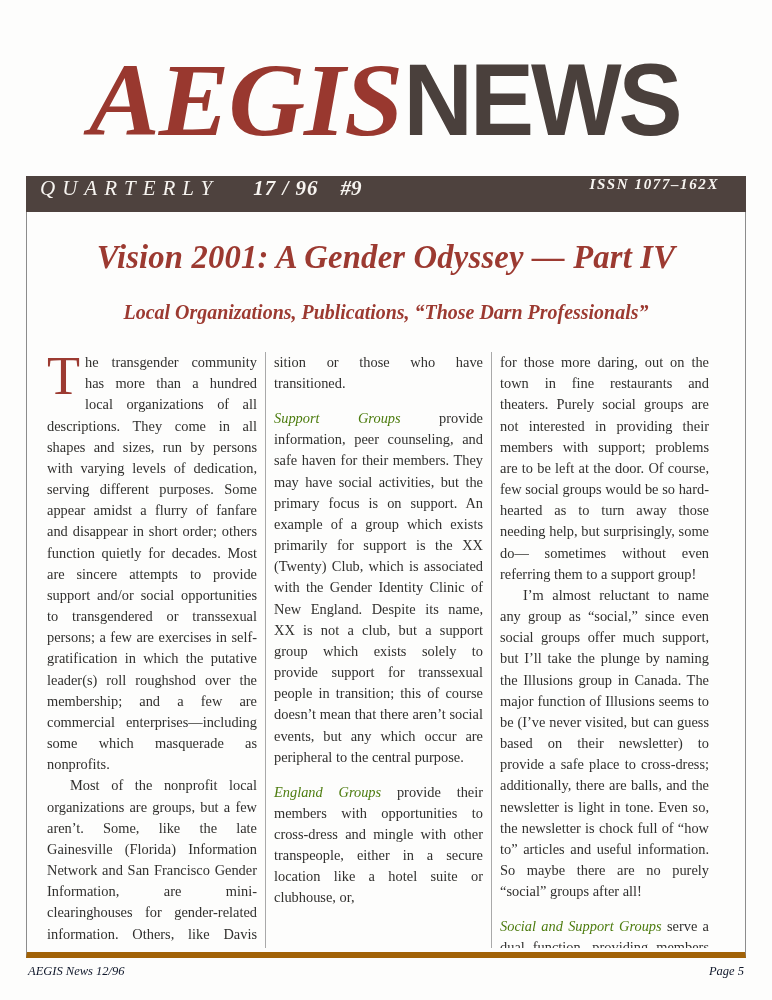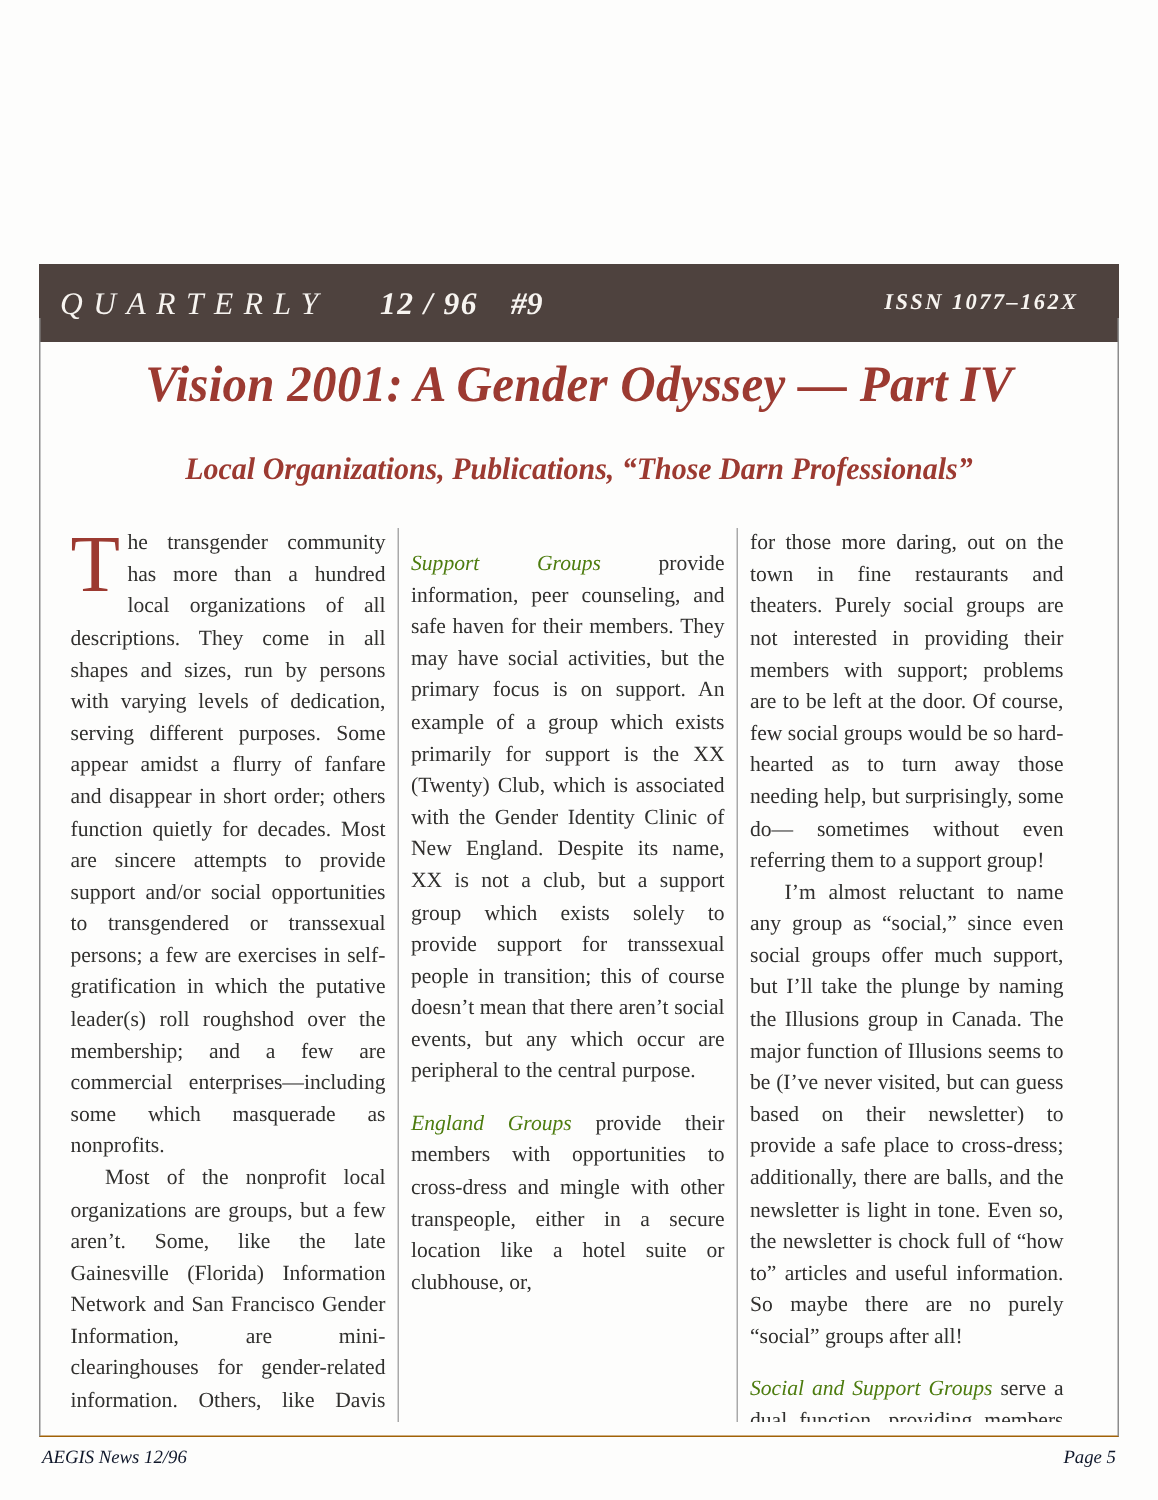--- a/index.html
+++ b/index.html
@@ -55,24 +55,23 @@
     margin-left: 4px;
     transform: scaleY(1.06);
   }
 
   
   .banner {
     position: absolute;
     left: 26px;
     top: 176px;
     width: 720px;
-    height: 52px;
+    height: 36px;
     background: #4e423e;
     display: flex;
-    align-items: center;
     overflow: hidden;
   }
   .banner-left {
     display: flex;
     align-items: baseline;
     margin-left: 14px;
     color: #ffffff;
   }
   .banner-quarterly {
     font-family: "Liberation Serif", "DejaVu Serif", serif;
@@ -111,21 +110,21 @@
 
   
   .frame {
     position: absolute;
     left: 26px;
     top: 212px;
     width: 720px;
     height: 746px;
     border-left: 1px solid #8c8c8c;
     border-right: 1px solid #8c8c8c;
-    border-bottom: 1px solid #a16207;
+    border-bottom: 6px solid #a16207;
     box-sizing: border-box;
   }
 
   
   .headline {
     text-align: center;
     font-family: "Liberation Serif", "DejaVu Serif", serif;
     font-style: italic;
     font-weight: bold;
     font-size: 34px;
@@ -205,43 +204,48 @@
     font-style: italic;
     font-size: 12.5px;
     color: #0f172a;
   }
 </style>
 </head>
 <body>
 
 <div class="page">
 
+  <div class="masthead">
+    <span class="mast-aegis">AEGIS</span>
+      <span class="mast-news">NEWS</span>
+  </div>
 
   <div class="banner">
     <div class="banner-left">
       <span class="banner-quarterly">QUARTERLY</span>
-      <span class="banner-issue">12 / 96</span>
+      <span class="banner-issue">17 / 96</span>
       <span class="banner-number">#9</span>
     </div>
     <span class="banner-issn">ISSN 1077–162X</span>
   </div>
 
   <div class="frame">
 
     <div class="headline">Vision 2001:  A Gender Odyssey — Part IV</div>
     <div class="subhead">Local Organizations, Publications, “Those Darn Professionals”</div>
 
     <div class="columns">
 
       <div class="col left">
         <p class="noindent"><span class="dropcap">T</span><span>he transgender community has more than a hundred local organizations of all descriptions. They come in all shapes and sizes, run by persons with varying levels of dedication, serving different purposes.  Some appear amidst a flurry of fanfare and disappear in short order; others function quietly for decades. Most are sincere attempts to provide support and/or social opportunities to transgendered or transsexual persons; a few are exercises in self-gratification in which the putative leader(s) roll roughshod over the membership; and a few are commercial enterprises—including some which masquerade as nonprofits.</span></p>
         <p><span>Most of the nonprofit local organizations are groups, but a few aren’t.  Some, like the late Gainesville (Florida) Information Network and San Francisco Gender Information, are mini-clearinghouses for gender-related information. Others, like Davis House and the Metro’on Catalina provide residential or group living opportunities for those in tran-</span></p>
       </div>
 
       <div class="col mid">
+        <p class="noindent"><span>sition or those who have transitioned.</span></p>
         <p class="noindent spaced"><span class="runin">Support Groups</span><span> provide information, peer counseling, and safe haven for their members.  They may have social activities, but the primary focus is on support.  An example of a group which exists primarily for support is the XX (Twenty) Club, which is associated with the Gender Identity Clinic of New England. Despite its name, XX is not a club, but a support group which exists solely to provide support for transsexual people in transition; this of course doesn’t mean that there aren’t social events, but any which occur are peripheral to the central purpose.</span></p>
         <p class="noindent spaced"><span class="runin">England Groups</span><span> provide their members with opportunities to cross-dress and mingle with other transpeople, either in a secure location like a hotel suite or clubhouse, or,</span></p>
       </div>
 
       <div class="col right">
         <p class="noindent"><span>for those more daring, out on the town in fine restaurants and theaters.  Purely social groups are not interested in providing their members with support; problems are to be left at the door. Of course, few social groups would be so hard-hearted as to turn away those needing help, but surprisingly, some do— sometimes without even referring them to a support group!</span></p>
         <p><span>I’m almost reluctant to name any group as “social,” since even social groups offer much support, but I’ll take the plunge by naming the Illusions group in Canada.  The major function of Illusions seems to be (I’ve never visited, but can guess based on their newsletter) to provide a safe place to cross-dress; additionally, there are balls, and the newsletter is light in tone. Even so, the newsletter is chock full of “how to” articles and useful information. So maybe there are no purely “social” groups after all!</span></p>
         <p class="noindent spaced"><span class="runin">Social and Support Groups</span><span> serve a dual function, providing members with opportunities to both get help with their gender issues and</span></p>
       </div>
 

